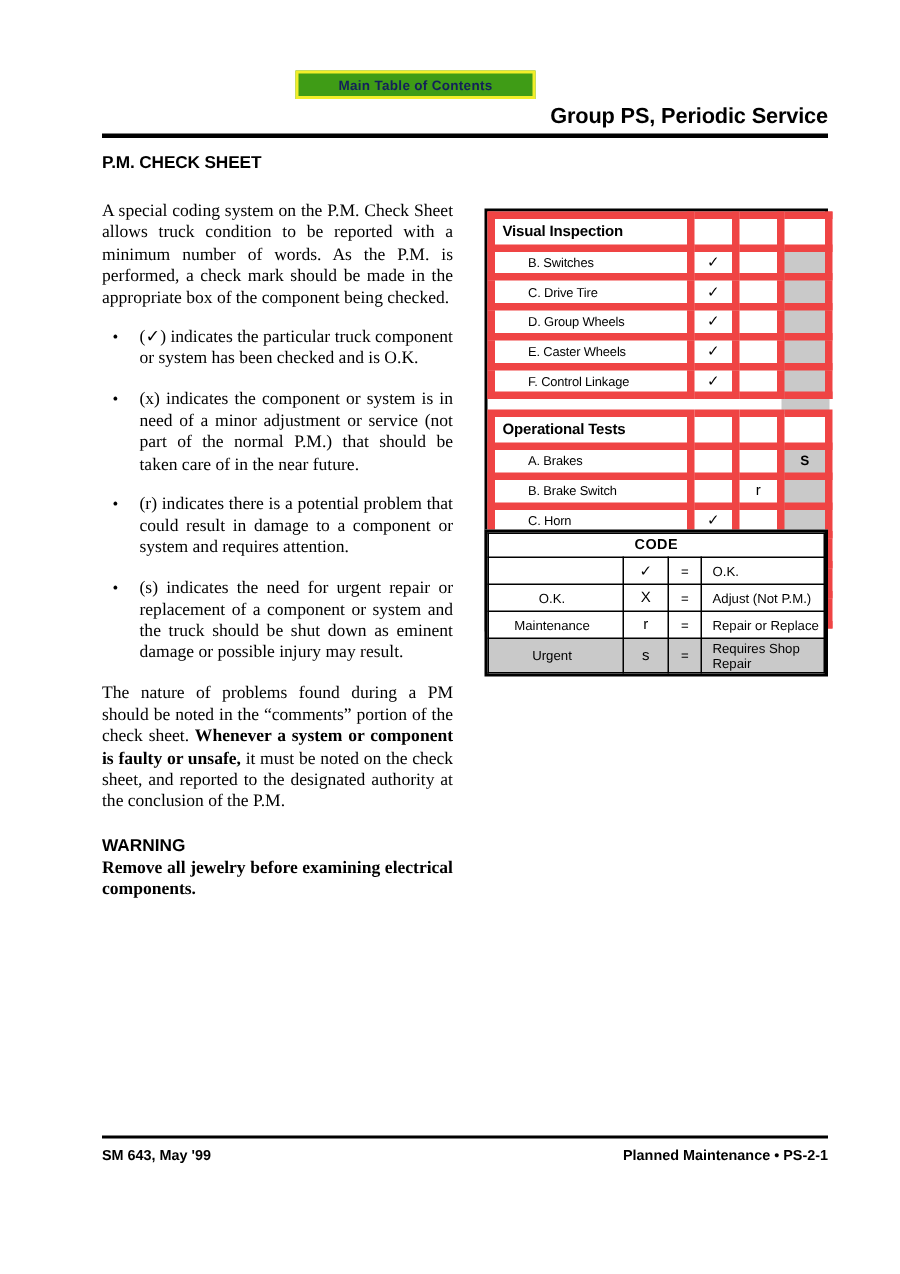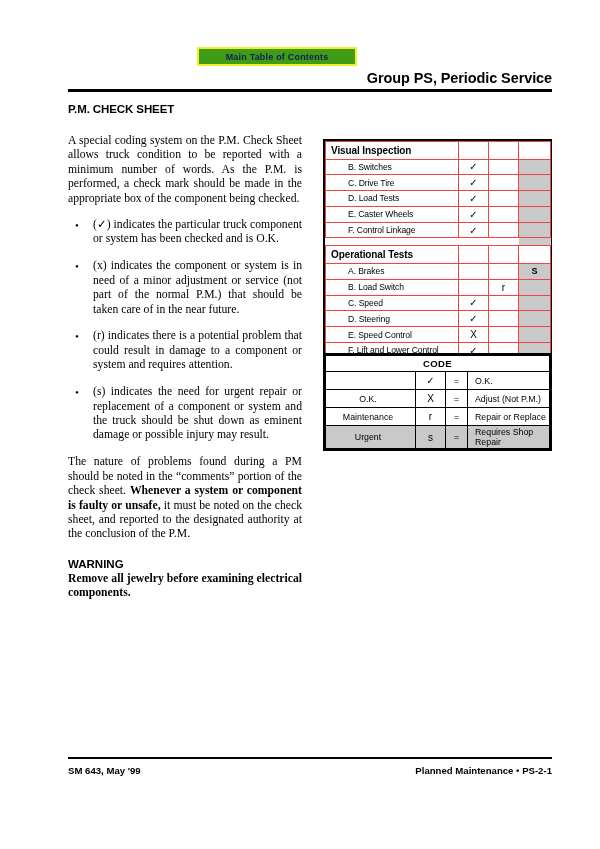--- a/index.html
+++ b/index.html
@@ -136,21 +136,21 @@
     box-sizing: border-box;
     background: #fff;
     font-family: "Liberation Sans", sans-serif;
   }
   .insp-table table {
     border-collapse: collapse;
     width: 100%;
     table-layout: fixed;
   }
   .insp-table td {
-    border: 1px solid #ef4444;
+    border: 5px solid #ef4444;
     font-size: 8.6px;
     height: 14.8px;
     padding: 0 0 0 0;
     vertical-align: middle;
   }
   .insp-table td.sub-head {
     font-size: 10px;
     font-weight: bold;
     padding-left: 5px;
     height: 16.5px;
@@ -313,21 +313,21 @@
           <td class="mark"></td>
           <td class="shade"></td>
         </tr>
         <tr>
           <td class="item">C.  Drive Tire</td>
           <td class="mark">✓</td>
           <td class="mark"></td>
           <td class="shade"></td>
         </tr>
         <tr>
-          <td class="item">D.  Load Tests</td>
+          <td class="item">D.  Group Wheels</td>
           <td class="mark">✓</td>
           <td class="mark"></td>
           <td class="shade"></td>
         </tr>
         <tr>
           <td class="item">E.  Caster Wheels</td>
           <td class="mark">✓</td>
           <td class="mark"></td>
           <td class="shade"></td>
         </tr>
@@ -352,27 +352,27 @@
           <td class="mark"></td>
         </tr>
 
         <tr>
           <td class="item">A.  Brakes</td>
           <td class="mark"></td>
           <td class="mark"></td>
           <td class="shade">S</td>
         </tr>
         <tr>
-          <td class="item">B.  Load Switch</td>
+          <td class="item">B.  Brake Switch</td>
           <td class="mark"></td>
           <td class="mark">r</td>
           <td class="shade"></td>
         </tr>
         <tr>
-          <td class="item">C.  Speed</td>
+          <td class="item">C.  Horn</td>
           <td class="mark">✓</td>
           <td class="mark"></td>
           <td class="shade"></td>
         </tr>
         <tr>
           <td class="item">D.  Steering</td>
           <td class="mark">✓</td>
           <td class="mark"></td>
           <td class="shade"></td>
         </tr>

